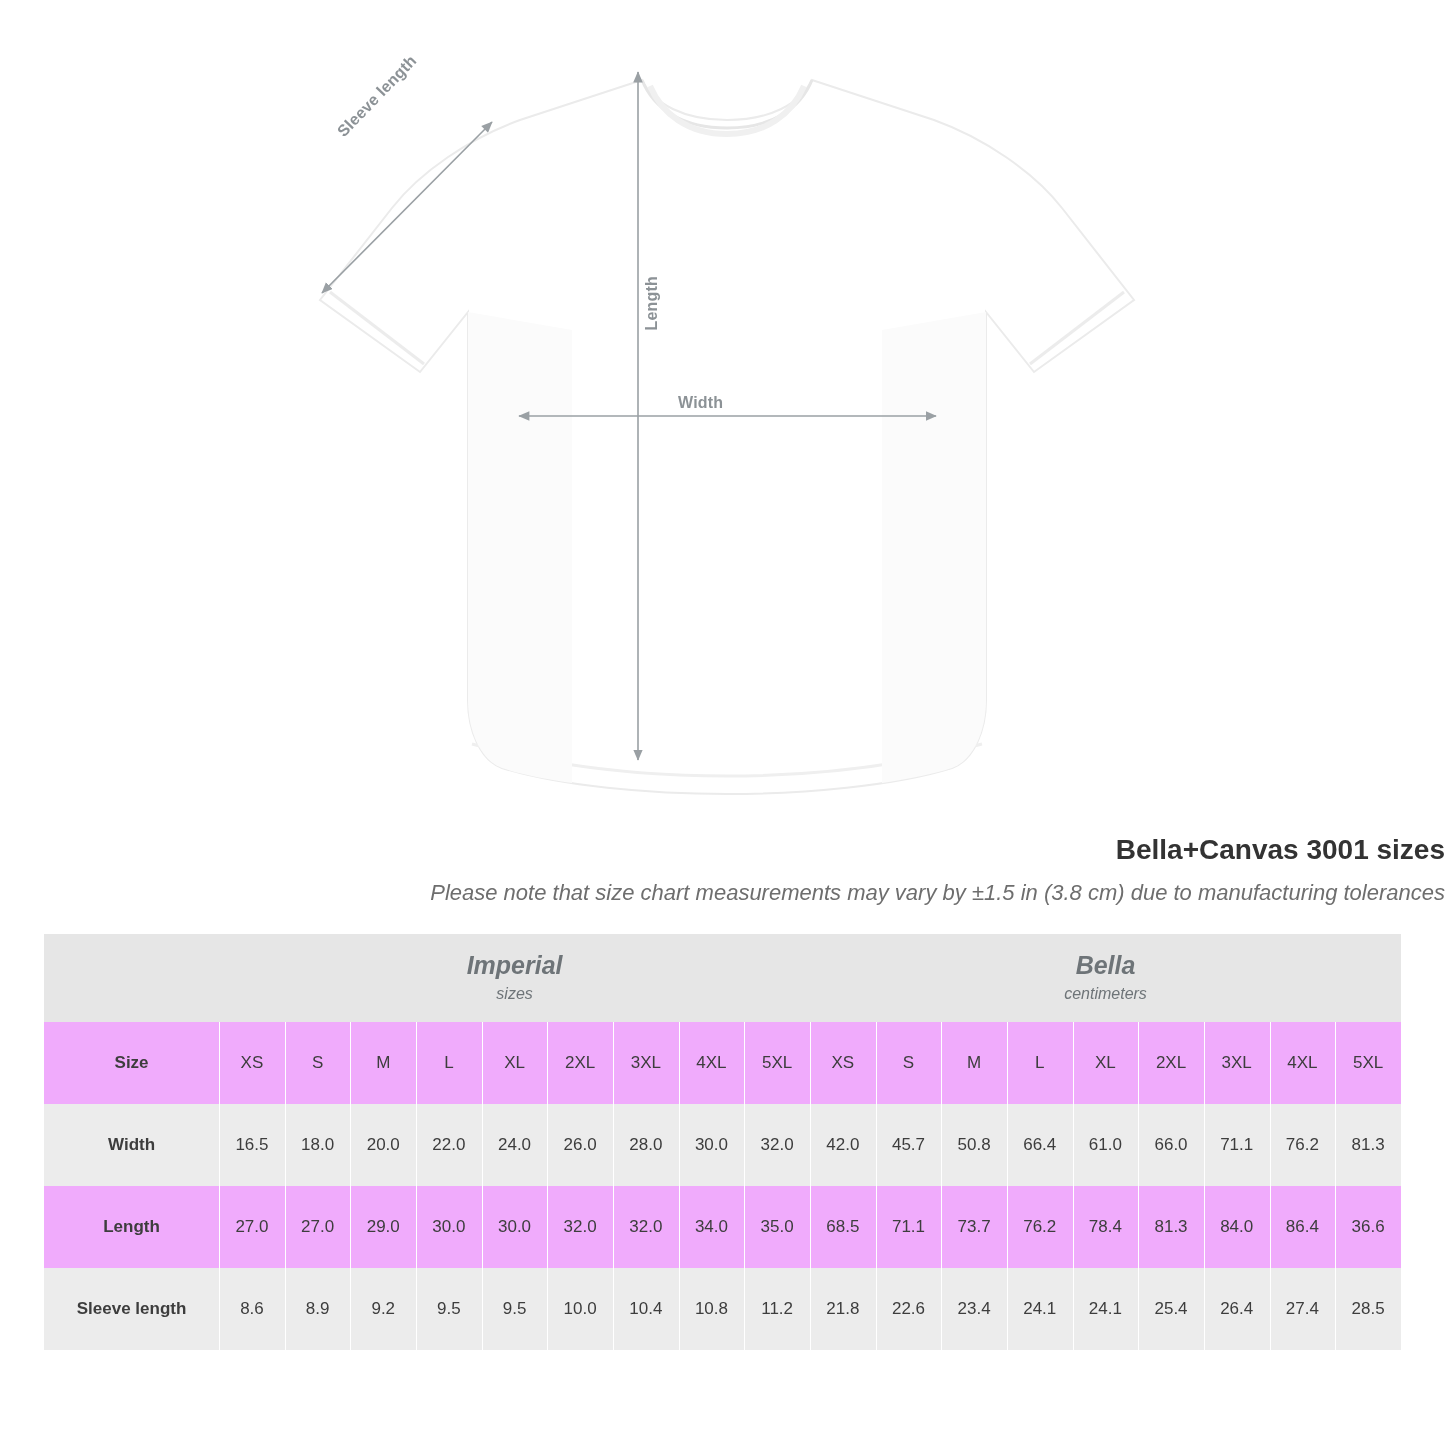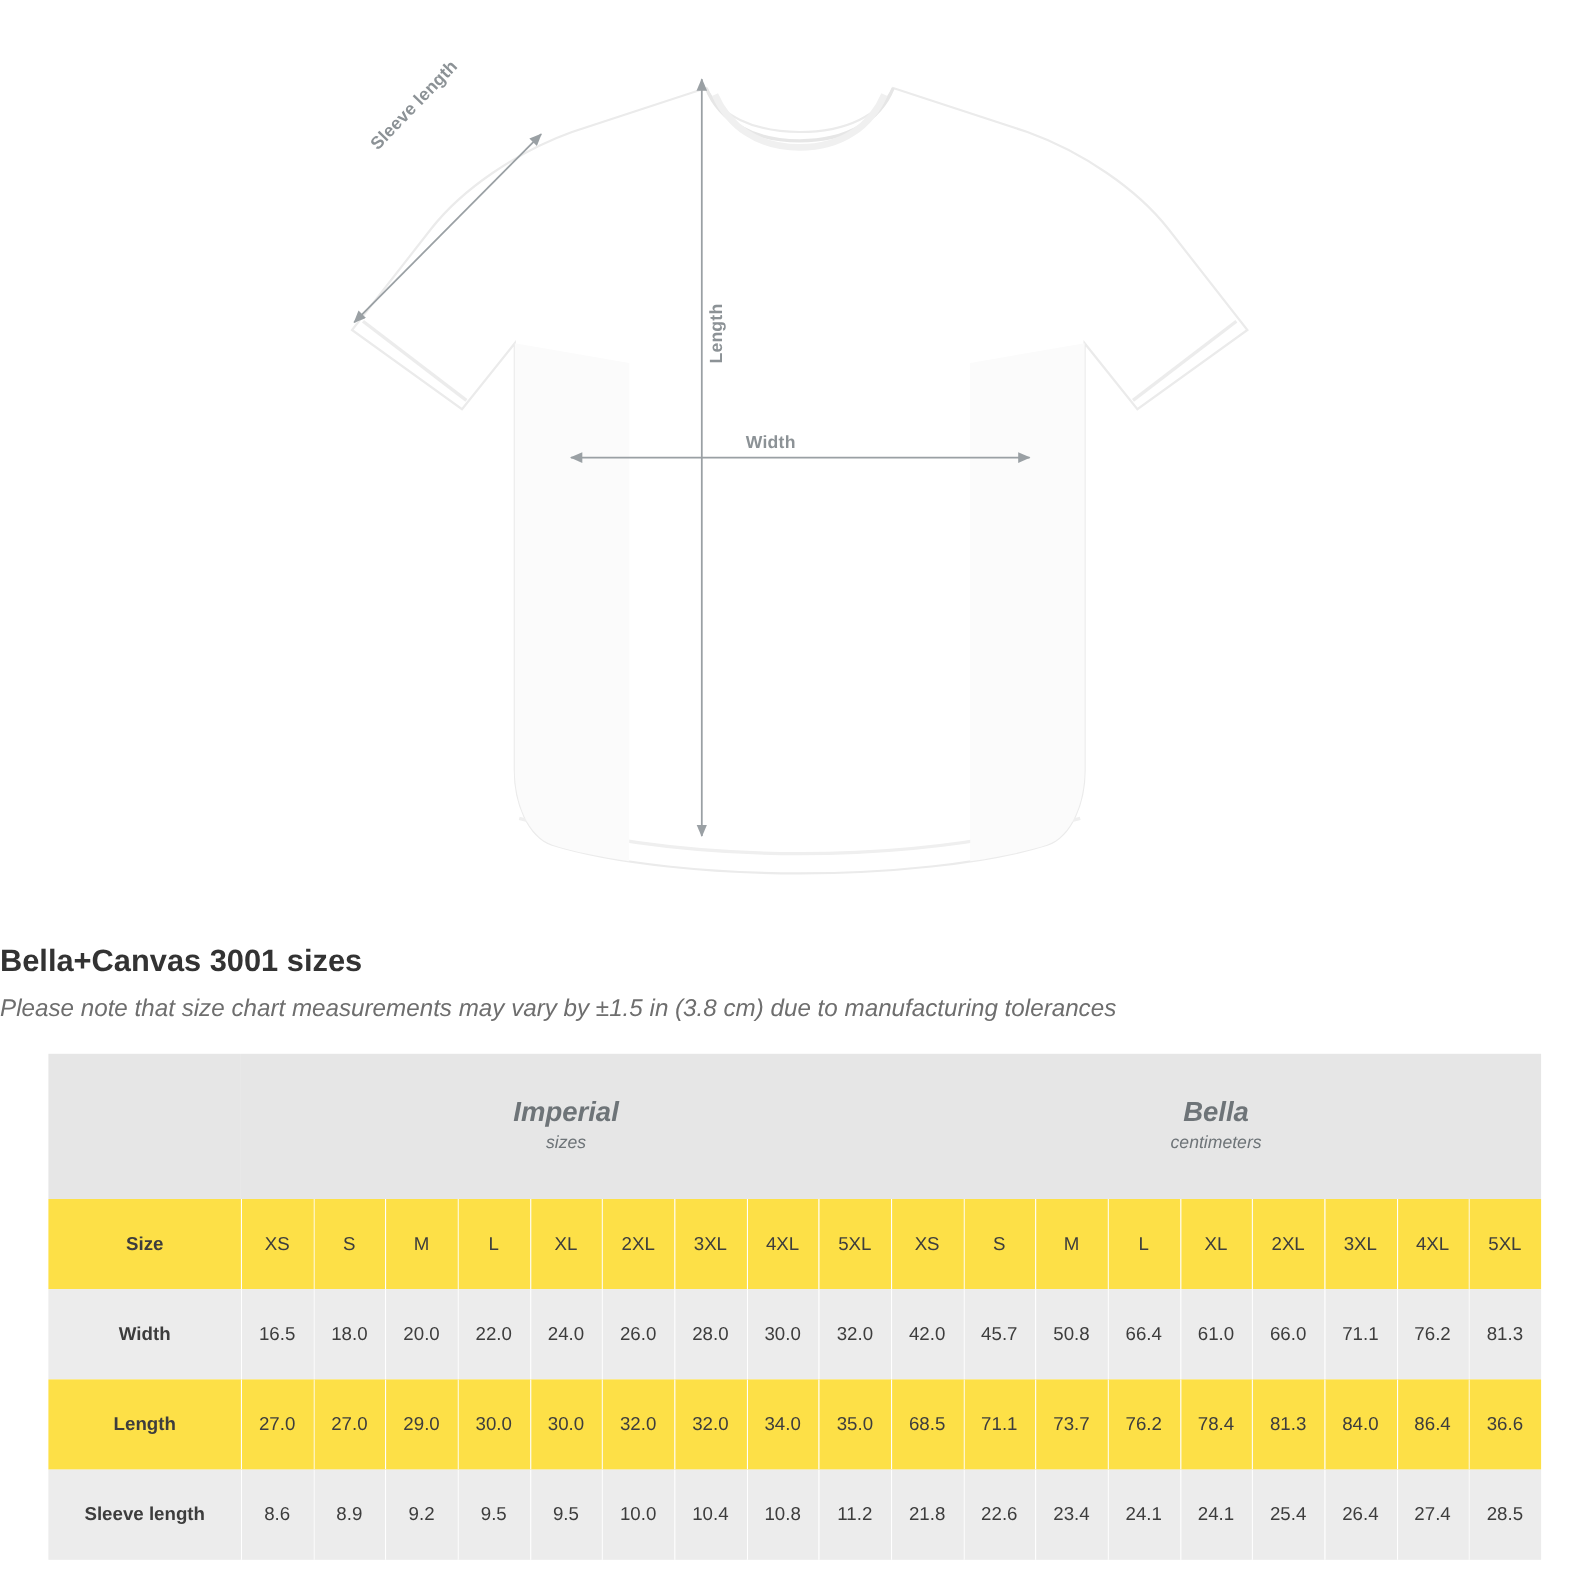--- a/index.html
+++ b/index.html
@@ -55,22 +55,22 @@
   .dim-label.sleeve-lbl {
     left: 334px;
     top: 128px;
     transform: rotate(-46deg);
     transform-origin: left top;
     background: transparent;
   }
 
   
   .title-block {
-    text-align: left;
-    margin-top: 28px;
+    text-align: right;
+    margin-top: 4px;
   }
   .chart-title {
     font-size: 28px;
     font-weight: bold;
     color: #333333;
     margin: 0 0 14px 0;
   }
   .chart-note {
     font-size: 22px;
     font-style: italic;
@@ -90,21 +90,21 @@
   table.size-table td,
   table.size-table th {
     text-align: center;
     vertical-align: middle;
     font-size: 17px;
     color: #3d3d3d;
     border: none;
     padding: 0;
   }
   .unit-head td {
-    height: 132px;
+    height: 88px;
     background: #e6e6e6;
   }
   .unit-title {
     font-size: 25px;
     font-weight: bold;
     font-style: italic;
     color: #6e7478;
     line-height: 1.25;
   }
   .unit-sub {
@@ -115,21 +115,21 @@
   }
 
   tr.row-size td {
     height: 82px;
     background: #ffffff;
   }
   tr.row-alt td {
     background: #ececec;
   }
   tr.row-white td {
-    background: #fde047;
+    background: #f0abfc;
   }
   td.rowhead {
     font-weight: bold;
     font-size: 18px;
     color: #3d3d3d;
     width: 175px;
   }
   td.sizehead {
     font-weight: normal;
     font-size: 18px;

